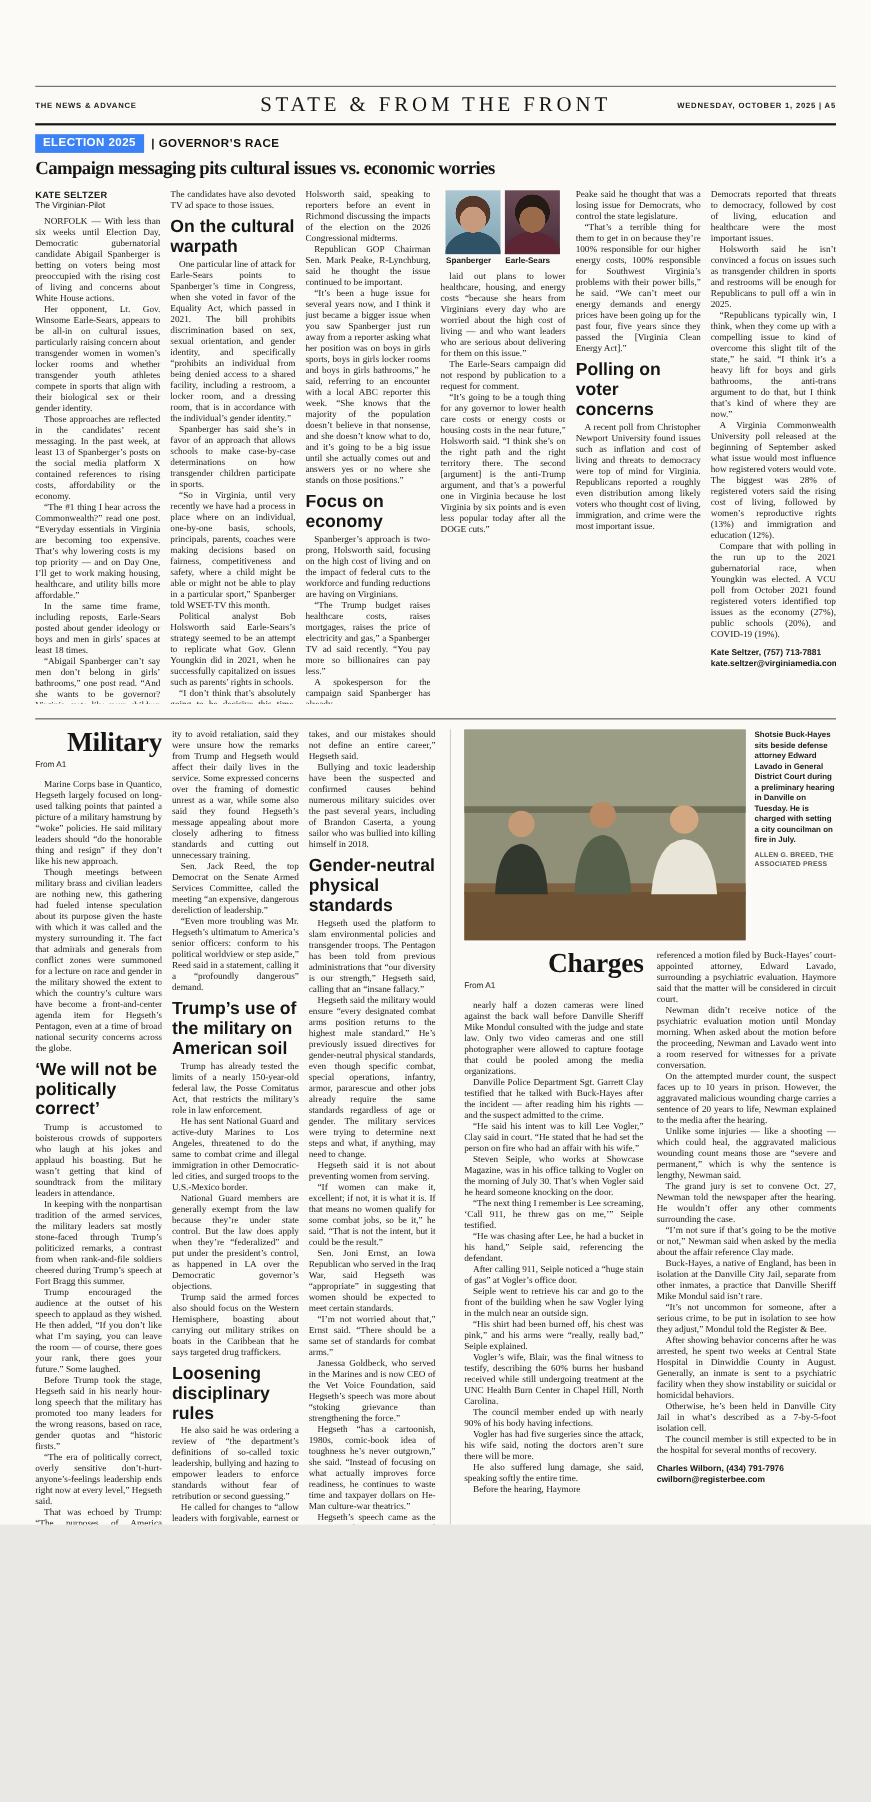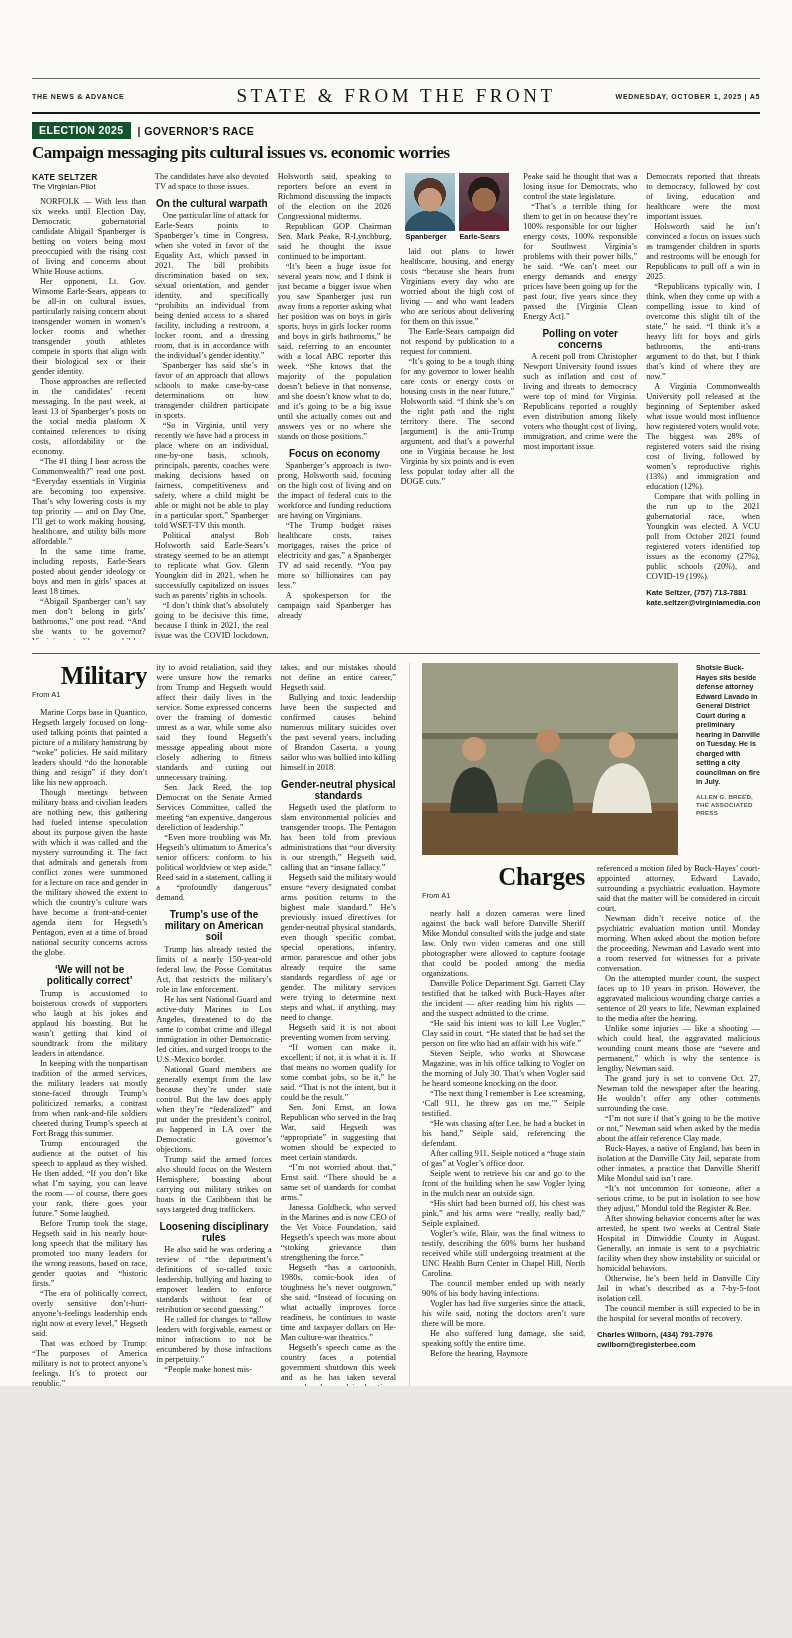--- a/index.html
+++ b/index.html
@@ -8,32 +8,32 @@
   .page{width:792px;height:1386px;background:#fbfaf7;padding:78px 32px 0;overflow:hidden;position:relative}
 
   
   .masthead{display:flex;align-items:center;justify-content:space-between;border-top:1px solid #666;border-bottom:2.5px solid #161616;padding:6px 0 5px}
   .m-side{font-family:"Liberation Sans",sans-serif;font-size:7px;font-weight:bold;letter-spacing:.7px;width:180px;color:#222}
   .m-right{text-align:right}
   .m-center{font-family:"Liberation Serif",serif;font-size:19px;letter-spacing:3.5px;font-weight:500;white-space:nowrap}
 
   
   .kicker{margin:8px 0 4px;display:flex;align-items:center;gap:7px;font-family:"Liberation Sans",sans-serif;font-weight:bold;font-size:10.5px;letter-spacing:.4px}
-  .kicker-box{background:#14532d;color:#fff;padding:2px 7px 3px}
+  .kicker-box{background:#3b82f6;color:#fff;padding:2px 7px 3px}
   .kicker-rest{color:#111}
 
   
   .headline{font-family:"Liberation Serif",serif;font-size:17px;font-weight:bold;letter-spacing:-.5px;margin:4px 0 9px;white-space:nowrap;overflow:hidden}
 
   
   .lead-cols{display:flex;gap:9px;height:468px;overflow:hidden}
   .col{flex:1 1 0;overflow:hidden;font-size:8.4px;line-height:1.19;text-align:justify;hyphens:auto;-webkit-hyphens:auto}
   .body-para{text-indent:8px}
   .col > .body-para:first-child{text-indent:0}
-  .subhead{font-family:"Liberation Sans",sans-serif;font-weight:bold;font-size:10px;line-height:1.12;margin:6px 0 2px;text-align:center}
+  .subhead{font-family:"Liberation Sans",sans-serif;font-weight:bold;font-size:16px;line-height:1.12;margin:6px 0 2px;text-align:left}
   .byline-name{font-family:"Liberation Sans",sans-serif;font-weight:bold;font-size:8.4px;letter-spacing:.3px;text-align:left}
   .byline-org{font-family:"Liberation Sans",sans-serif;font-size:7.8px;margin-bottom:6px;text-align:left}
   .contact{font-family:"Liberation Sans",sans-serif;font-weight:bold;font-size:7.7px;margin-top:6px;white-space:pre-line;text-align:left;line-height:1.3}
   .art-title{font-family:"Liberation Serif",serif;font-size:25px;font-weight:bold;line-height:1.05;text-align:right;letter-spacing:-.3px}
   .from-tag{font-family:"Liberation Sans",sans-serif;font-weight:normal;font-size:7.5px;margin:2px 0 8px;text-align:left;color:#222}
 
   
   .headshots{display:flex;gap:4px;margin:1px 5px 5px}
   .headshot{flex:1 1 0}
   .headshot-img{width:100%;height:58px}
@@ -46,21 +46,21 @@
     radial-gradient(circle 12px at 50% 46%, #9a6b4a 98%, rgba(0,0,0,0) 100%),
     radial-gradient(circle 16px at 50% 34%, #241a16 98%, rgba(0,0,0,0) 100%),
     radial-gradient(ellipse 26px 22px at 50% 102%, #5c2635 98%, rgba(0,0,0,0) 100%),
     linear-gradient(#6b4a56,#472f3c)}
   .headshot-cap{font-family:"Liberation Sans",sans-serif;font-weight:bold;font-size:7.4px;padding-top:2px;text-align:left}
 
   
   .bottom{border-top:1px solid #555;margin-top:13px;padding-top:9px;display:flex;gap:13px;height:950px;overflow:hidden}
   .military-cols{flex:0 0 364px;display:flex;gap:9px}
   .right-col{flex:1;border-left:1px solid #cfcec8;padding-left:12px;display:flex;flex-direction:column;overflow:hidden}
-  .photo-row{display:flex;gap:18px}
+  .photo-row{display:flex;gap:8px}
   .courtroom{width:256px;height:192px;flex:0 0 256px}
   .courtroom svg{width:100%;height:100%;display:block}
   .photo-side{flex:1;display:flex;flex-direction:column}
   .photo-caption{font-family:"Liberation Sans",sans-serif;font-size:7.2px;line-height:1.32;font-weight:bold;color:#1d1d1d;text-align:left}
   .photo-credit{font-family:"Liberation Sans",sans-serif;font-size:6.2px;font-weight:bold;color:#555;margin-top:6px;letter-spacing:.2px;line-height:1.3}
   .charges-cols{display:flex;gap:12px;margin-top:9px;flex:1;overflow:hidden}
 </style>
 </head>
 <body>
 

